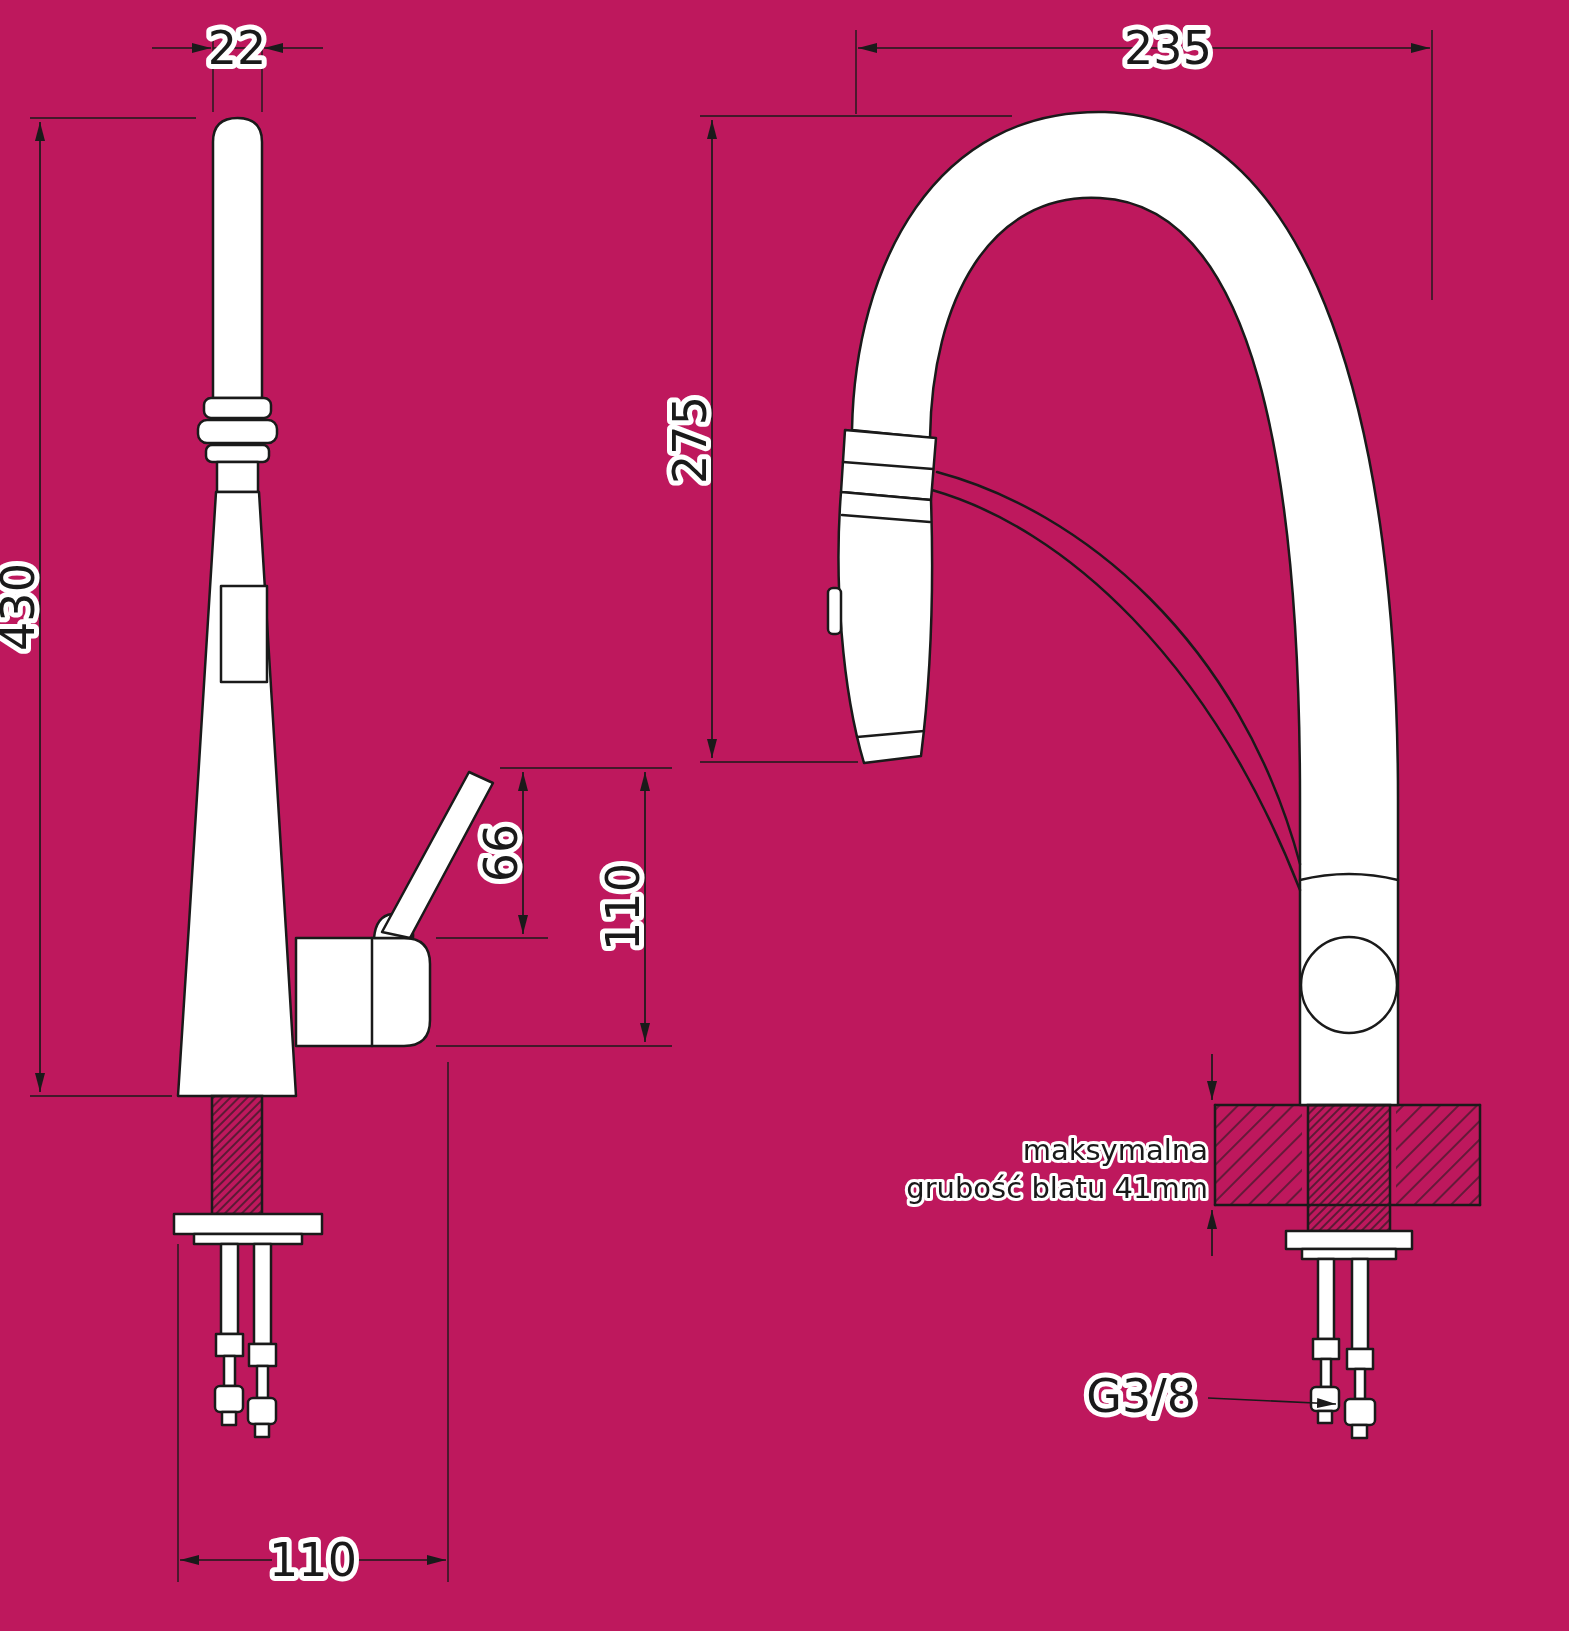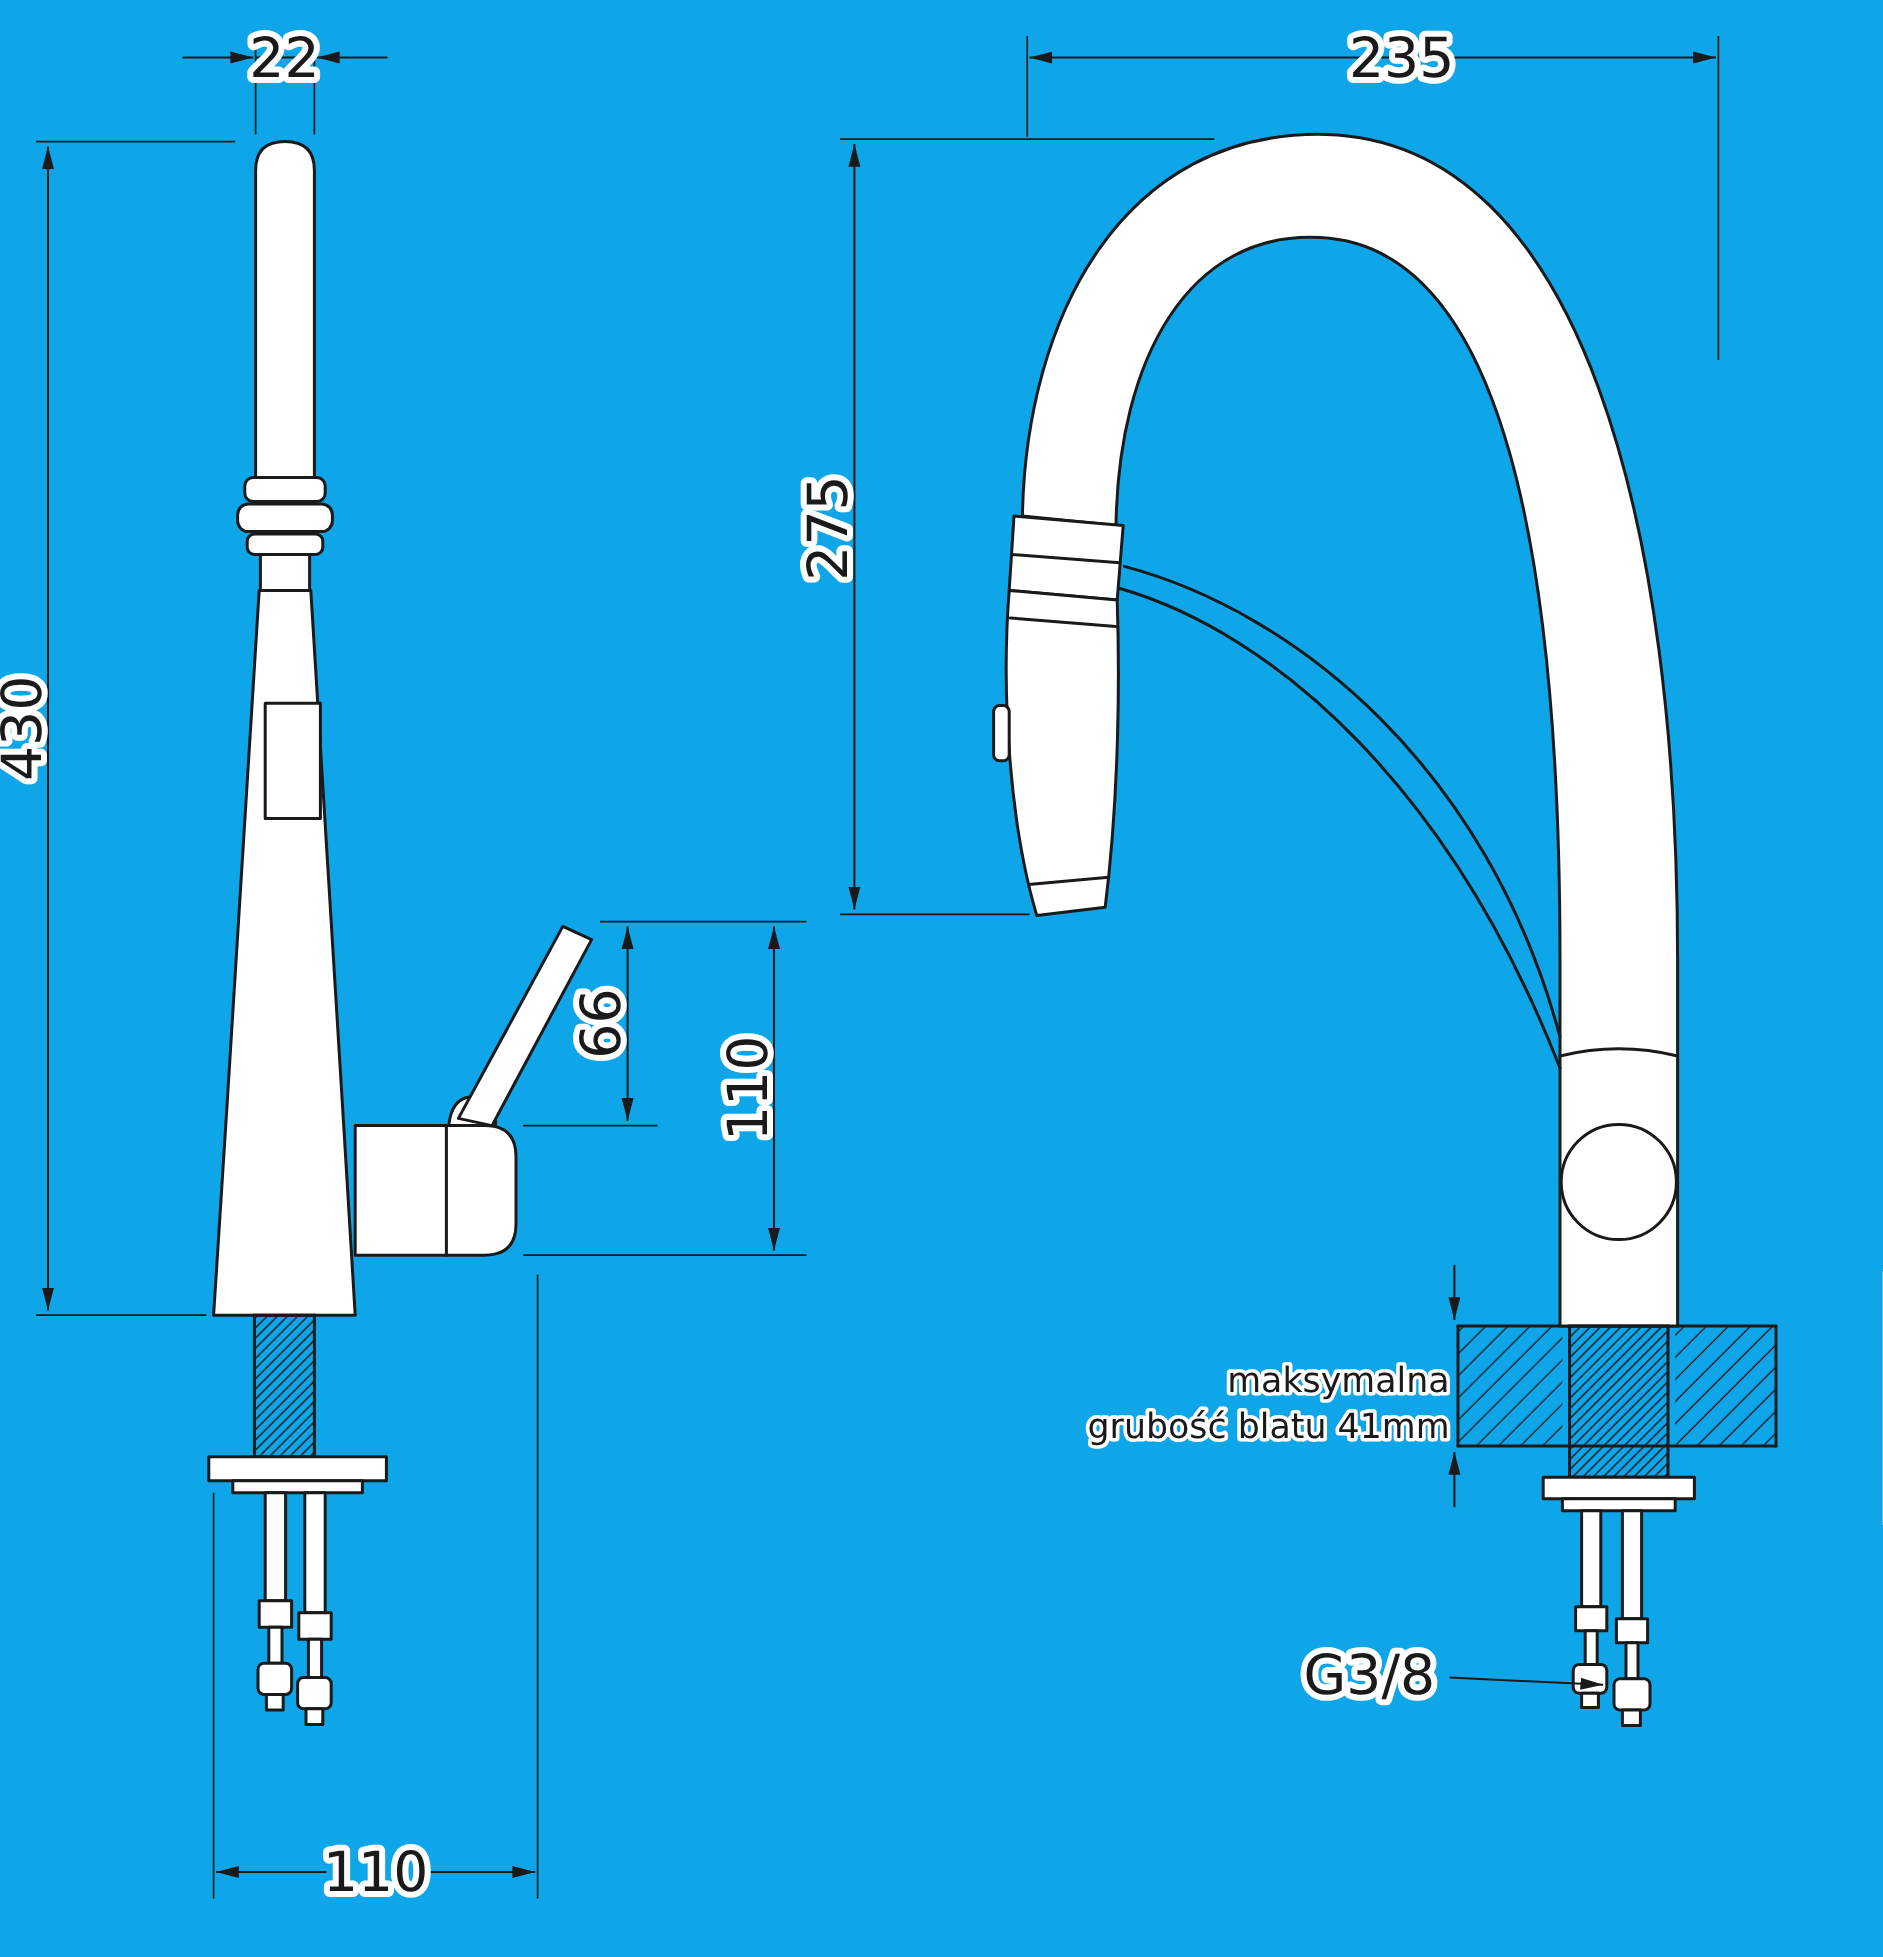--- a/index.html
+++ b/index.html
@@ -7,21 +7,21 @@
     padding: 0;
     background: #ffffff;
     width: 1569px;
     height: 1631px;
     font-family: "DejaVu Sans", sans-serif;
   }
   #stage {
     position: relative;
     width: 1569px;
     height: 1631px;
-    background: #0ea5e9;
+    background: #be185d;
     overflow: hidden;
   }
   svg { display: block; }
 
   .obj {
     fill: #ffffff;
     stroke: #1a1a1a;
     stroke-width: 2.5;
     stroke-linejoin: round;
     stroke-linecap: round;

